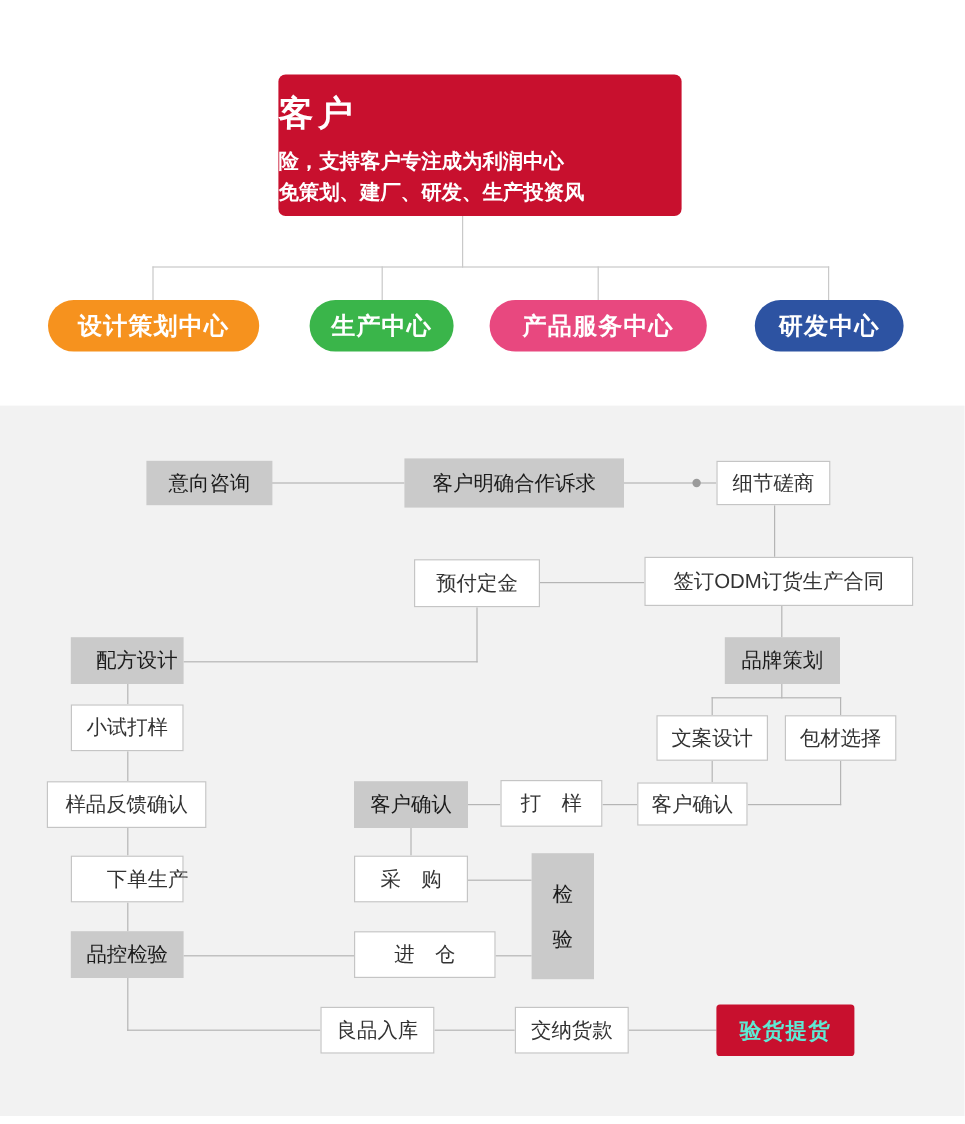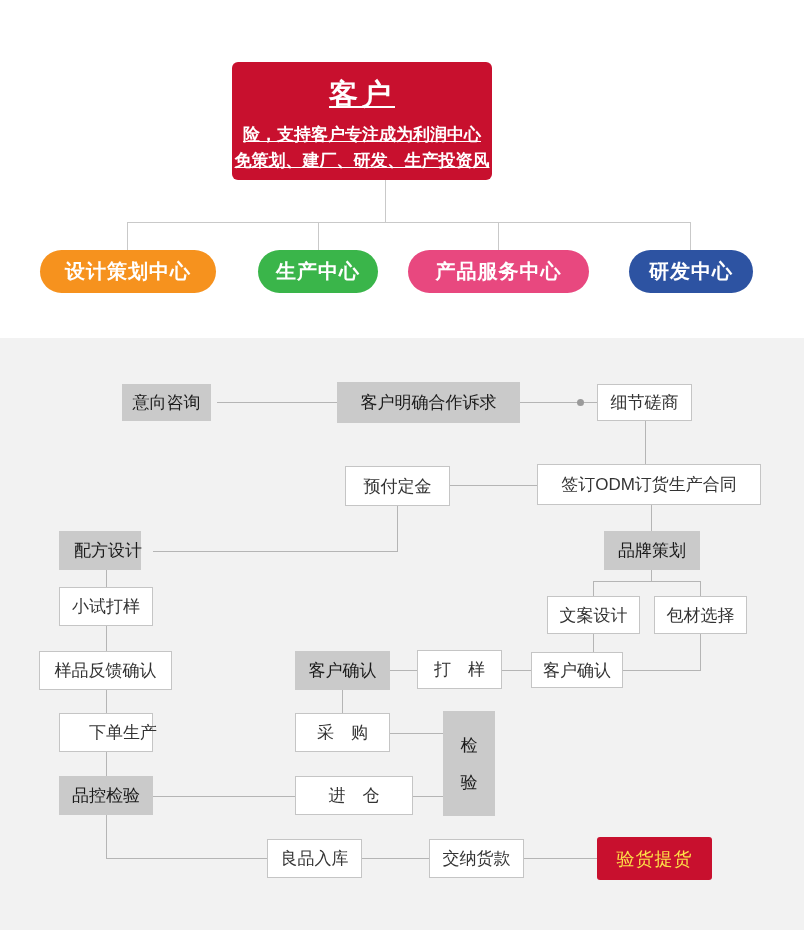--- a/index.html
+++ b/index.html
@@ -7,22 +7,22 @@
   body {
     font-family:"Liberation Sans","DejaVu Sans",sans-serif;
     width:804px;
   }
   .page { position:relative; width:804px; height:937px; background:#ffffff; overflow:hidden; }
 
   
   .gray-section { position:absolute; left:0; top:338px; width:804px; height:592px; background:#f2f2f2; }
 
   .root-box {
-    position:absolute; left:232px; top:62px; width:260px; height:118px;
-    background:#c8102e; border-radius:6px; color:#fff; text-align:center;text-decoration:underline;
+    position:absolute; left:232px; top:62px; width:336px; height:118px;
+    background:#c8102e; border-radius:6px; color:#fff; 
   }
   .root-title { font-size:29px; font-weight:bold; letter-spacing:4px; margin-top:13px; }
   .root-sub { font-size:17px; font-weight:bold; line-height:26px; margin-top:7px; }
 
   .oline { position:absolute; background:#c9c9c9; }
   .oline.h { height:1px; }
   .oline.v { width:1px; }
 
   .pill {
     position:absolute; top:250px; height:43px; border-radius:22px;
@@ -35,21 +35,21 @@
   .pill-3 { left:629px; width:124px; background:#2d53a2; }
 
   
   .box {
     position:absolute; display:flex; align-items:center; justify-content:center;
     font-size:17px; color:#1b1b1b; text-align:center; white-space:nowrap;
   }
   .gray  { background:#cacaca; }
   .white { background:#ffffff; border:1px solid #c5c5c5; color:#333; }
   .redbox {
-    background:#c8102e; color:#fde047; font-weight:normal; font-size:18px;
+    background:#c8102e; color:#5eead4; font-weight:bold; font-size:18px;
     border-radius:3px; letter-spacing:1px;
   }
   .col { flex-direction:column; gap:14px; }
 
   .fl { position:absolute; background:#b5b5b5; }
   .fl.h { height:1px; }
   .fl.v { width:1px; }
   .dot { position:absolute; width:7px; height:7px; border-radius:50%; background:#9b9b9b; }
 </style>
 </head>
@@ -102,28 +102,28 @@
   <div class="fl h" style="left:153px;top:796px;width:142px;"></div>
   <div class="fl v" style="left:106px;top:570px;height:17px;"></div>
   <div class="fl v" style="left:106px;top:626px;height:25px;"></div>
   <div class="fl v" style="left:106px;top:690px;height:23px;"></div>
   <div class="fl v" style="left:106px;top:752px;height:24px;"></div>
   <div class="fl v" style="left:106px;top:815px;height:44px;"></div>
   <div class="fl h" style="left:106px;top:858px;width:161px;"></div>
   <div class="fl h" style="left:362px;top:858px;width:67px;"></div>
   <div class="fl h" style="left:524px;top:858px;width:73px;"></div>
 
-  <div class="box gray" style="left:122px;top:384px;width:89px;height:37px;">意向咨询</div>
+  <div class="box gray" style="left:122px;top:384px;width:105px;height:37px;">意向咨询</div>
   <div class="box gray" style="left:337px;top:382px;width:183px;height:41px;">客户明确合作诉求</div>
   <div class="box white" style="left:597px;top:384px;width:95px;height:37px;">细节磋商</div>
 
   <div class="box white" style="left:345px;top:466px;width:105px;height:40px;">预付定金</div>
   <div class="box white" style="left:537px;top:464px;width:224px;height:41px;">签订ODM订货生产合同</div>
 
-  <div class="box gray" style="left:59px;top:531px;width:82px;height:39px;padding-left:16px;">配方设计</div>
+  <div class="box gray" style="left:59px;top:531px;width:94px;height:39px;padding-left:16px;">配方设计</div>
   <div class="box gray" style="left:604px;top:531px;width:96px;height:39px;">品牌策划</div>
 
   <div class="box white" style="left:59px;top:587px;width:94px;height:39px;">小试打样</div>
   <div class="box white" style="left:547px;top:596px;width:93px;height:38px;">文案设计</div>
   <div class="box white" style="left:654px;top:596px;width:93px;height:38px;">包材选择</div>
 
   <div class="box white" style="left:39px;top:651px;width:133px;height:39px;text-align:center;">样品反馈确认</div>
   <div class="box gray" style="left:295px;top:651px;width:95px;height:39px;">客户确认</div>
   <div class="box white" style="left:417px;top:650px;width:85px;height:39px;">打　样</div>
   <div class="box white" style="left:531px;top:652px;width:92px;height:36px;">客户确认</div>

